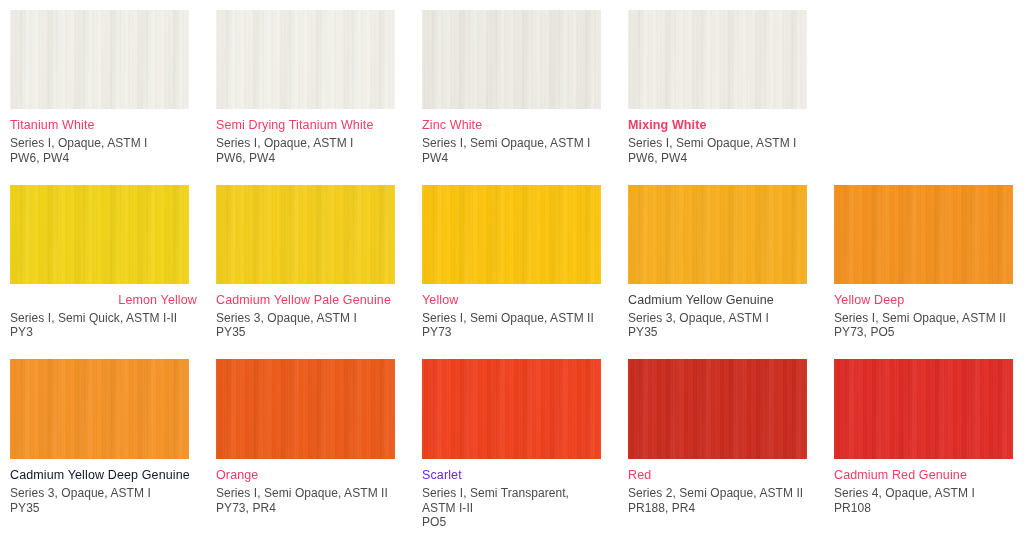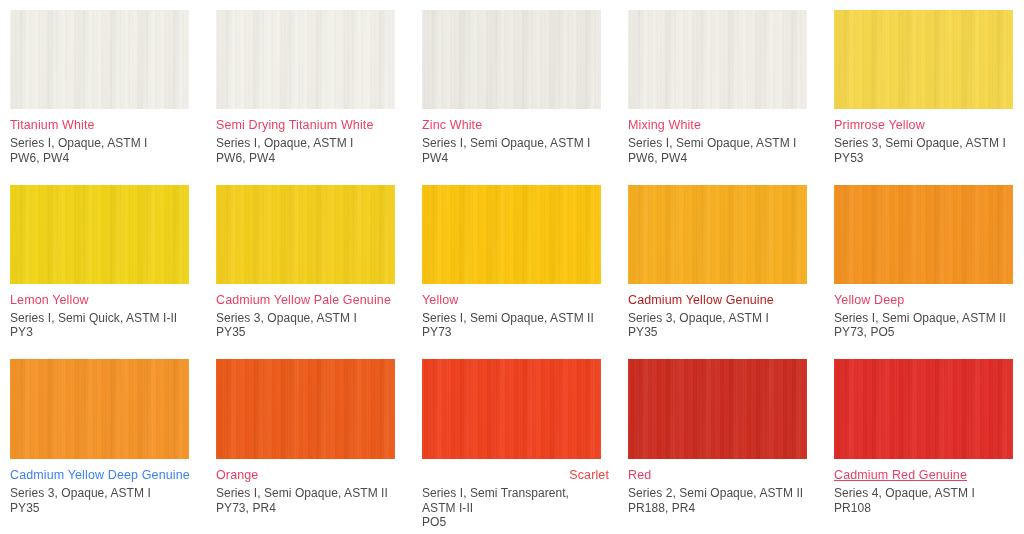--- a/index.html
+++ b/index.html
@@ -139,46 +139,35 @@
       <div class="chip-meta" style="color: rgb(75, 75, 75);">
           <span class="meta-line">Series I, Semi Opaque, ASTM I</span>
           <span class="meta-line">PW4</span>
         </div>
     </div>
     <div class="swatch-cell">
       <div class="chip" style="background-color: rgb(241, 239, 231);">
         <div class="grain"></div>
         <div class="grain2"></div>
       </div>
-      <div class="chip-title" style="color: rgb(238, 62, 99);">Mixing White</div>
+      <div class="chip-title" style="color: rgb(238, 62, 99); font-weight: bold;">Mixing White</div>
       <div class="chip-meta" style="color: rgb(75, 75, 75);">
           <span class="meta-line">Series I, Semi Opaque, ASTM I</span>
           <span class="meta-line">PW6, PW4</span>
         </div>
     </div>
-    <div class="swatch-cell">
-      <div class="chip" style="background-color: rgb(247, 216, 74);">
-        <div class="grain"></div>
-        <div class="grain2"></div>
-      </div>
-      <div class="chip-title" style="color: rgb(238, 62, 99);">Primrose Yellow</div>
-      <div class="chip-meta" style="color: rgb(75, 75, 75);">
-          <span class="meta-line">Series 3, Semi Opaque, ASTM I</span>
-          <span class="meta-line">PY53</span>
-        </div>
-    </div>
   </div>
 
   <div class="swatch-row">
     <div class="swatch-cell">
       <div class="chip" style="background-color: rgb(242, 212, 23);">
         <div class="grain"></div>
         <div class="grain2"></div>
       </div>
-      <div class="chip-title" style="color: rgb(238, 62, 99);">Lemon Yellow</div>
+      <div class="chip-title" style="color: rgb(238, 62, 99); text-align: right;">Lemon Yellow</div>
       <div class="chip-meta" style="color: rgb(75, 75, 75);">
           <span class="meta-line">Series I, Semi Quick, ASTM I-II</span>
           <span class="meta-line">PY3</span>
         </div>
     </div>
     <div class="swatch-cell">
       <div class="chip" style="background-color: rgb(245, 207, 27);">
         <div class="grain"></div>
         <div class="grain2"></div>
       </div>
@@ -197,21 +186,21 @@
       <div class="chip-meta" style="color: rgb(75, 75, 75);">
           <span class="meta-line">Series I, Semi Opaque, ASTM II</span>
           <span class="meta-line">PY73</span>
         </div>
     </div>
     <div class="swatch-cell">
       <div class="chip" style="background-color: rgb(248, 174, 30);">
         <div class="grain"></div>
         <div class="grain2"></div>
       </div>
-      <div class="chip-title" style="color: #b91c1c;">Cadmium Yellow Genuine</div>
+      <div class="chip-title" style="color: #404040;">Cadmium Yellow Genuine</div>
       <div class="chip-meta" style="color: rgb(75, 75, 75);">
           <span class="meta-line">Series 3, Opaque, ASTM I</span>
           <span class="meta-line">PY35</span>
         </div>
     </div>
     <div class="swatch-cell">
       <div class="chip" style="background-color: rgb(245, 146, 31);">
         <div class="grain"></div>
         <div class="grain2"></div>
       </div>
@@ -222,21 +211,21 @@
         </div>
     </div>
   </div>
 
   <div class="swatch-row tall">
     <div class="swatch-cell">
       <div class="chip" style="background-color: rgb(245, 147, 38);">
         <div class="grain"></div>
         <div class="grain2"></div>
       </div>
-      <div class="chip-title" style="color: #3b82f6;">Cadmium Yellow Deep Genuine</div>
+      <div class="chip-title" style="color: #0f172a;">Cadmium Yellow Deep Genuine</div>
       <div class="chip-meta" style="color: rgb(75, 75, 75);">
           <span class="meta-line">Series 3, Opaque, ASTM I</span>
           <span class="meta-line">PY35</span>
         </div>
     </div>
     <div class="swatch-cell">
       <div class="chip" style="background-color: rgb(237, 90, 24);">
         <div class="grain"></div>
         <div class="grain2"></div>
       </div>
@@ -244,21 +233,21 @@
       <div class="chip-meta" style="color: rgb(75, 75, 75);">
           <span class="meta-line">Series I, Semi Opaque, ASTM II</span>
           <span class="meta-line">PY73, PR4</span>
         </div>
     </div>
     <div class="swatch-cell">
       <div class="chip" style="background-color: rgb(240, 64, 29);">
         <div class="grain"></div>
         <div class="grain2"></div>
       </div>
-      <div class="chip-title" style="color: #ef4444; text-align: right;">Scarlet</div>
+      <div class="chip-title" style="color: #6d28d9;">Scarlet</div>
       <div class="chip-meta" style="color: rgb(75, 75, 75);">
           <span class="meta-line">Series I, Semi Transparent,</span>
           <span class="meta-line">ASTM I-II</span>
           <span class="meta-line">PO5</span>
         </div>
     </div>
     <div class="swatch-cell">
       <div class="chip" style="background-color: rgb(204, 44, 30);">
         <div class="grain"></div>
         <div class="grain2"></div>
@@ -267,21 +256,21 @@
       <div class="chip-meta" style="color: rgb(75, 75, 75);">
           <span class="meta-line">Series 2, Semi Opaque, ASTM II</span>
           <span class="meta-line">PR188, PR4</span>
         </div>
     </div>
     <div class="swatch-cell">
       <div class="chip" style="background-color: rgb(225, 43, 37);">
         <div class="grain"></div>
         <div class="grain2"></div>
       </div>
-      <div class="chip-title" style="color: rgb(238, 62, 99); text-decoration: underline;">Cadmium Red Genuine</div>
+      <div class="chip-title" style="color: rgb(238, 62, 99);">Cadmium Red Genuine</div>
       <div class="chip-meta" style="color: rgb(75, 75, 75);">
           <span class="meta-line">Series 4, Opaque, ASTM I</span>
           <span class="meta-line">PR108</span>
         </div>
     </div>
   </div>
 
 </div>
 
 </body></html>

